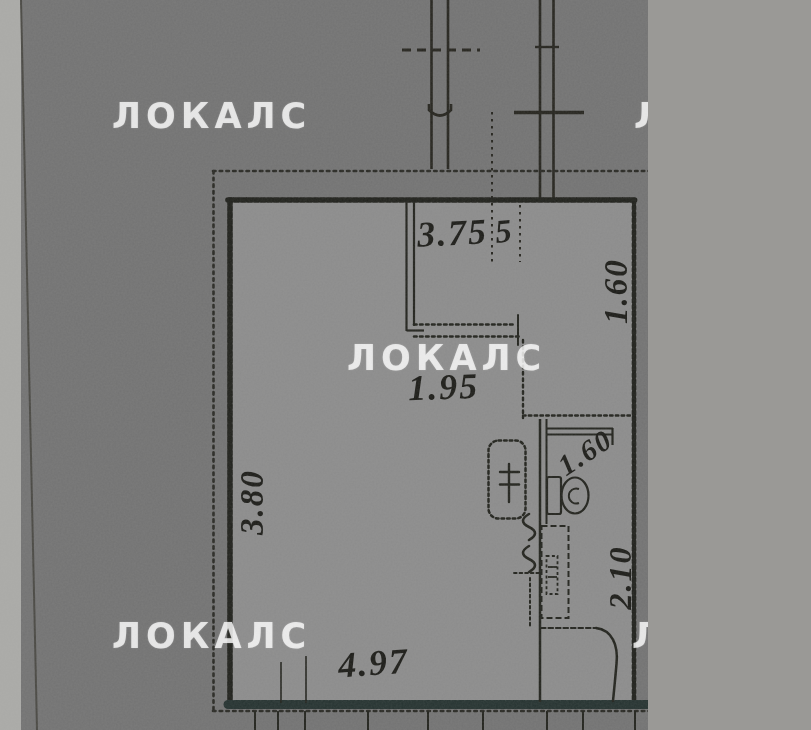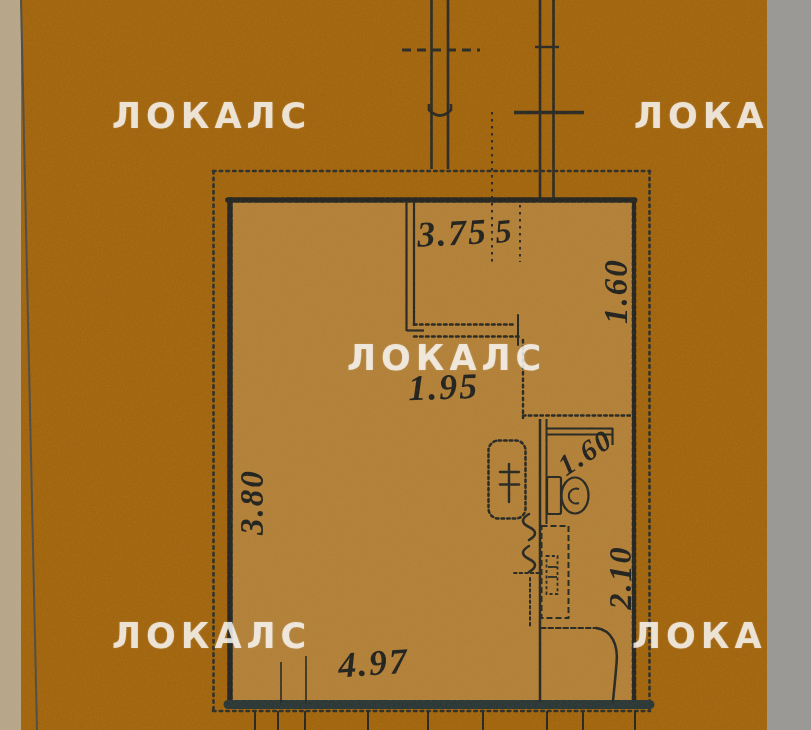--- a/index.html
+++ b/index.html
@@ -1,18 +1,18 @@
 <!DOCTYPE html>
 <html><head>
 <meta charset="utf-8">
 <style>
   html,body{margin:0;padding:0;background:#9a9996;}
   #canvas{
-    position:relative;width:767px;height:730px;overflow:hidden;
-    background:#a16207;
+    position:relative;width:648px;height:730px;overflow:hidden;
+    background:#737373;
     font-family:"Liberation Sans",sans-serif;
   }
   #canvas *{box-sizing:border-box;}
   .abs{position:absolute;}
   svg{display:block;}
   
   .wm{
     position:absolute;
     font-family:"DejaVu Sans",sans-serif;
     font-weight:700;

